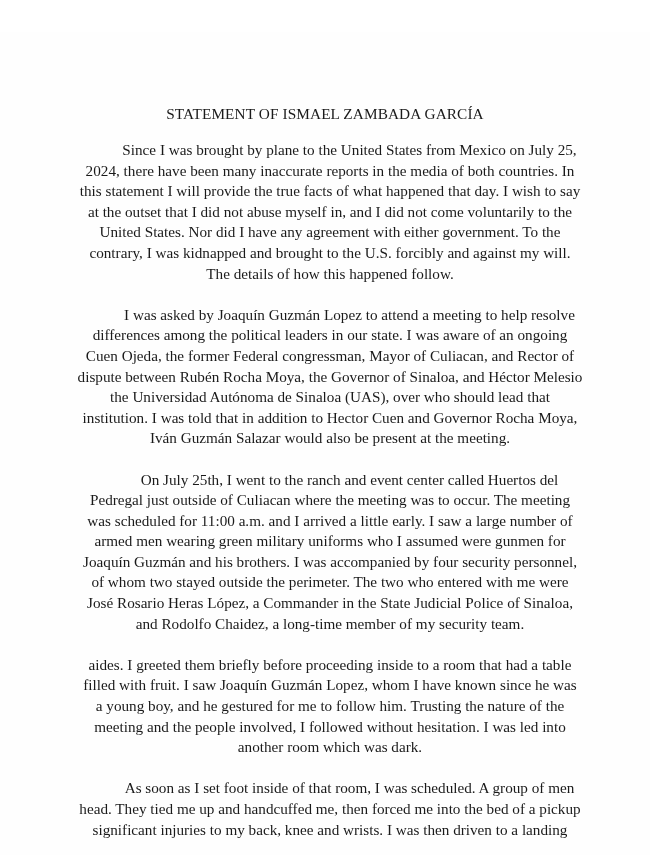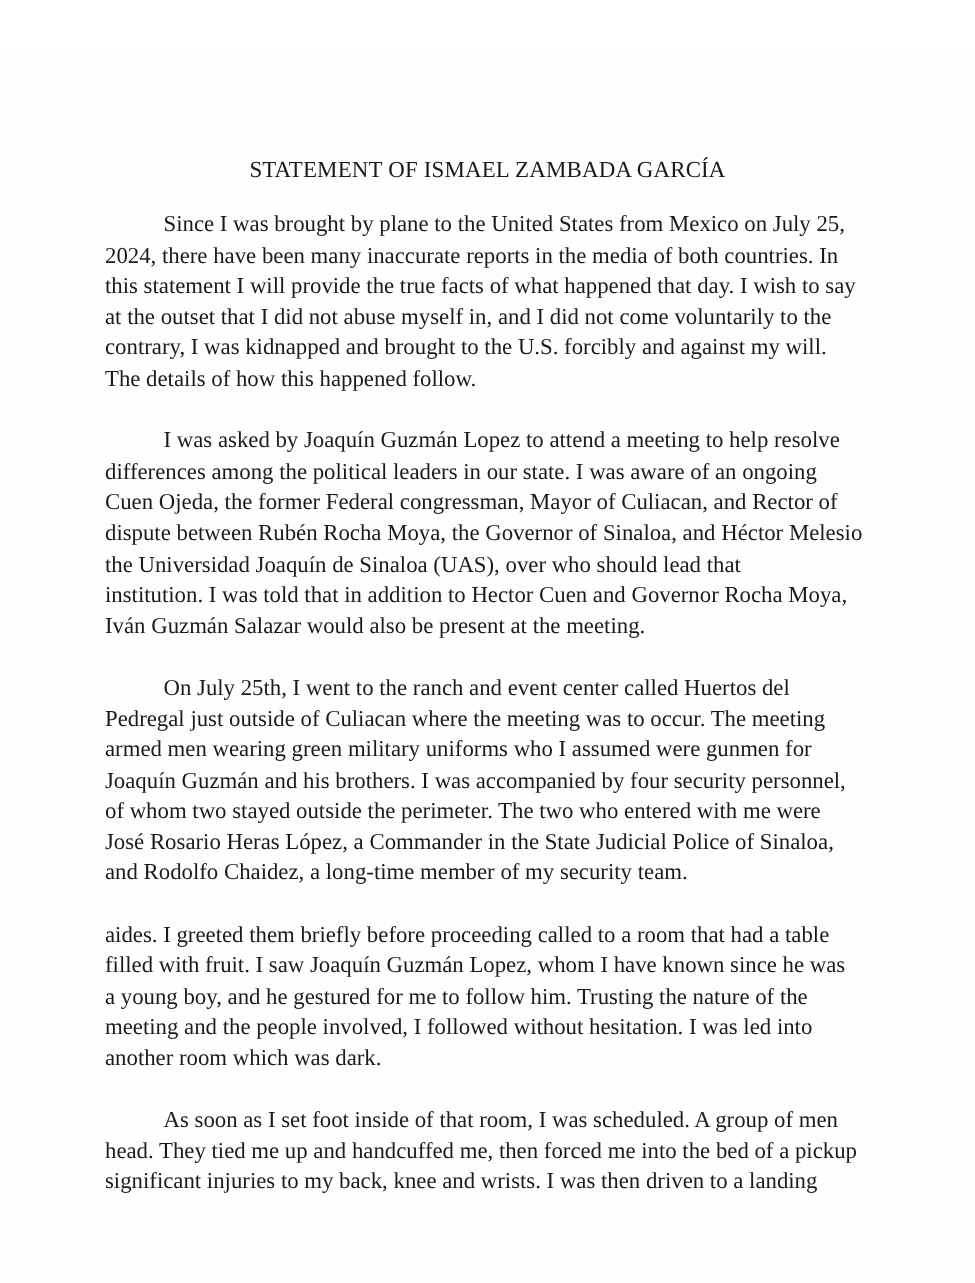--- a/index.html
+++ b/index.html
@@ -12,58 +12,60 @@
       margin-top: 32px;
     }
     .title {
       position: absolute; top: 73px; left: 0; width: 650px;
       text-align: center; font-size: 15.3px; letter-spacing: 0.1px;
     }
     .body {
       position: absolute; left: 70px; top: 108px; width: 520px;
       font-size: 15.2px; line-height: 20.6px;
     }
-    .para { margin: 0 0 20.6px 0; white-space: nowrap; }
+    .para { margin: 0 0 20.6px 0; white-space: nowrap; text-align: center; }
     .line { display: block; }
     .line.first { padding-left: 39px; }
   </style>
 </head>
 <body>
 
 <div class="page">
   <div class="title">STATEMENT OF ISMAEL ZAMBADA GARCÍA</div>
   <div class="body" id="doc-body">
       <p class="para">
         <span class="line first">Since I was brought by plane to the United States from Mexico on July 25,</span>
         <span class="line">2024, there have been many inaccurate reports in the media of both countries.  In</span>
         <span class="line">this statement I will provide the true facts of what happened that day.  I wish to say</span>
         <span class="line">at the outset that I did not abuse myself in, and I did not come voluntarily to the</span>
+        <span class="line">United States.  Nor did I have any agreement with either government.  To the</span>
         <span class="line">contrary, I was kidnapped and brought to the U.S. forcibly and against my will.</span>
         <span class="line">The details of how this happened follow.</span>
       </p>
       <p class="para">
         <span class="line first">I was asked by Joaquín Guzmán Lopez to attend a meeting to help resolve</span>
         <span class="line">differences among the political leaders in our state.  I was aware of an ongoing</span>
         <span class="line">Cuen Ojeda, the former Federal congressman, Mayor of Culiacan, and Rector of</span>
         <span class="line">dispute between Rubén Rocha Moya, the Governor of Sinaloa, and Héctor Melesio</span>
-        <span class="line">the Universidad Joaquín de Sinaloa (UAS), over who should lead that</span>
+        <span class="line">the Universidad Autónoma de Sinaloa (UAS), over who should lead that</span>
         <span class="line">institution.  I was told that in addition to Hector Cuen and Governor Rocha Moya,</span>
         <span class="line">Iván Guzmán Salazar would also be present at the meeting.</span>
       </p>
       <p class="para">
         <span class="line first">On July 25th, I went to the ranch and event center called Huertos del</span>
         <span class="line">Pedregal just outside of Culiacan where the meeting was to occur.  The meeting</span>
+        <span class="line">was scheduled for 11:00 a.m. and I arrived a little early.  I saw a large number of</span>
         <span class="line">armed men wearing green military uniforms who I assumed were gunmen for</span>
         <span class="line">Joaquín Guzmán and his brothers.  I was accompanied by four security personnel,</span>
         <span class="line">of whom two stayed outside the perimeter.  The two who entered with me were</span>
         <span class="line">José Rosario Heras López, a Commander in the State Judicial Police of Sinaloa,</span>
         <span class="line">and Rodolfo Chaidez, a long-time member of my security team.</span>
       </p>
       <p class="para">
-        <span class="line">aides.  I greeted them briefly before proceeding called to a room that had a table</span>
+        <span class="line">aides.  I greeted them briefly before proceeding inside to a room that had a table</span>
         <span class="line">filled with fruit.  I saw Joaquín Guzmán Lopez, whom I have known since he was</span>
         <span class="line">a young boy, and he gestured for me to follow him.  Trusting the nature of the</span>
         <span class="line">meeting and the people involved, I followed without hesitation.  I was led into</span>
         <span class="line">another room which was dark.</span>
       </p>
       <p class="para">
         <span class="line first">As soon as I set foot inside of that room, I was scheduled.  A group of men</span>
         <span class="line">head.  They tied me up and handcuffed me, then forced me into the bed of a pickup</span>
         <span class="line">significant injuries to my back, knee and wrists.  I was then driven to a landing</span>
       </p>

